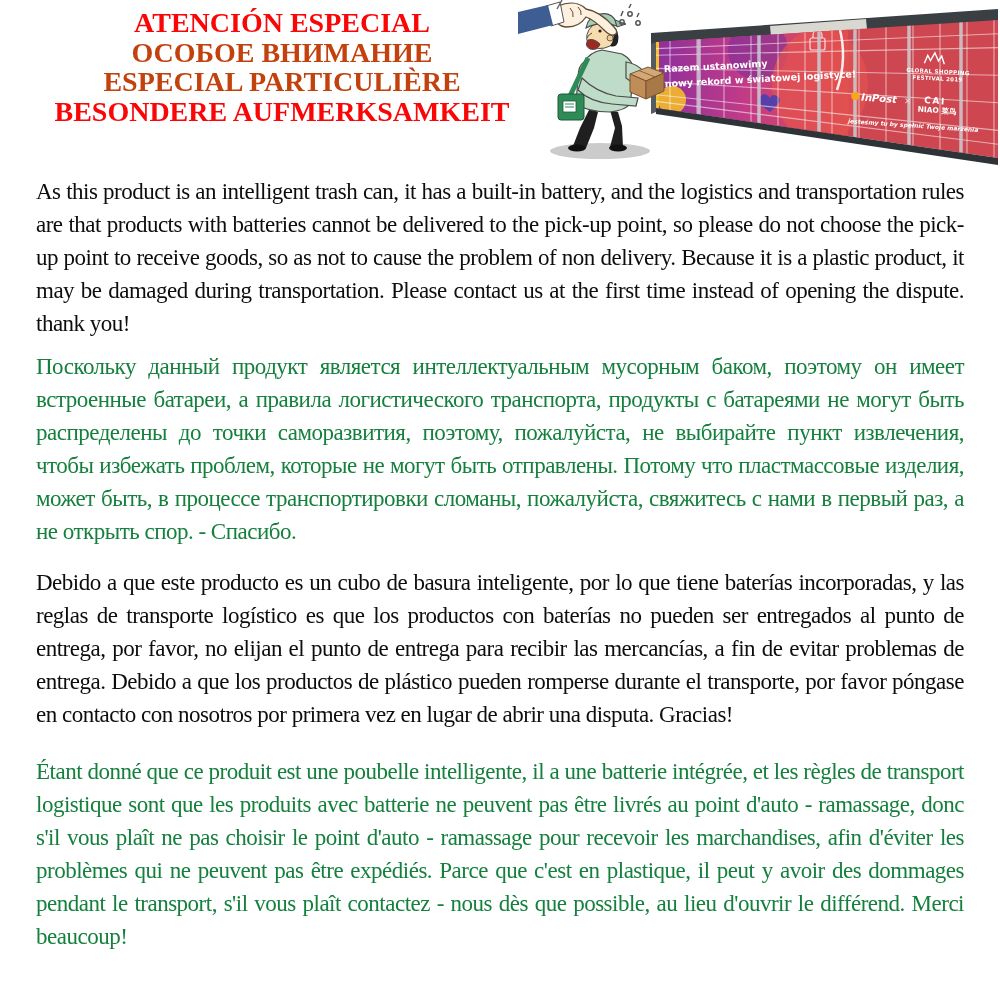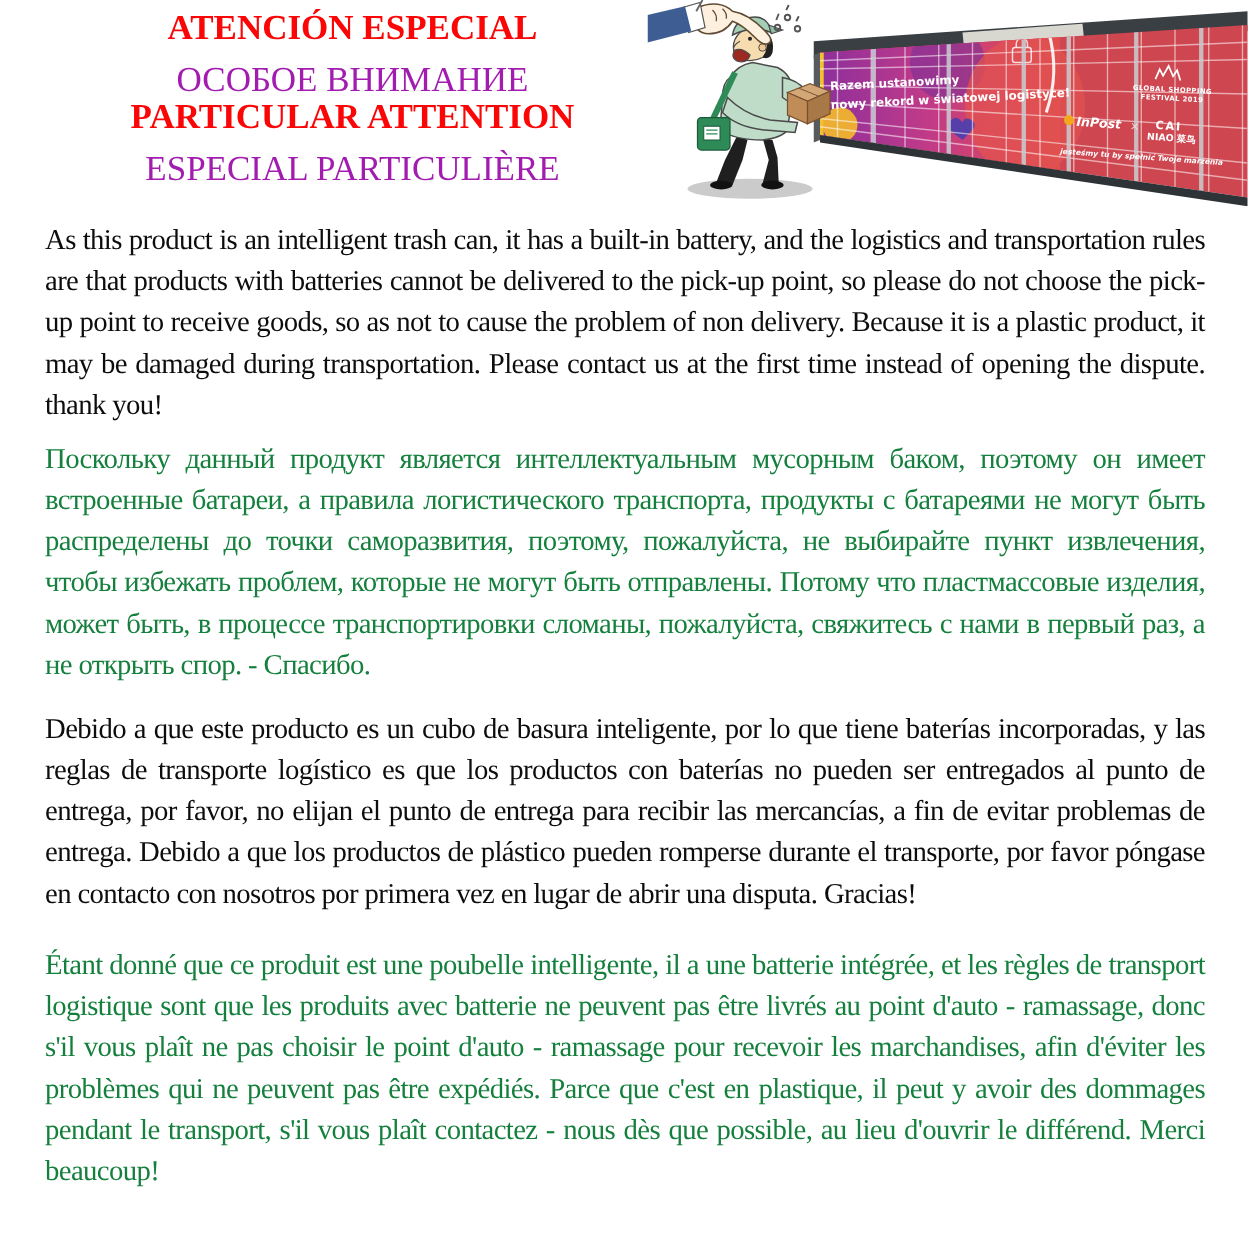--- a/index.html
+++ b/index.html
@@ -1,21 +1,21 @@
 <!DOCTYPE html>
 <html><head>
 <meta charset="utf-8">
 <style>
   html,body{margin:0;padding:0;width:1000px;height:1000px;overflow:hidden;background:#ffffff;}
   .page{width:1000px;height:894px;background:#fff;font-family:"Liberation Serif","DejaVu Serif",serif;}
   .top-section{position:relative;height:165px;}
   .headers{position:absolute;left:8px;top:8px;width:548px;}
   .hline{text-align:center;font-size:28px;line-height:29.5px;white-space:nowrap;}
   .hline.red{color:#fb0607;font-weight:700;}
-  .hline.black{color:#a21caf;font-weight:400;margin-top:12px;}
+  .hline.black{color:#c2410c;font-weight:700;}
   .illu{position:absolute;right:0;top:0;width:482px;height:165px;display:block;}
   .para{margin:10px 36px 0 36px;text-align:justify;font-size:23px;line-height:33px;letter-spacing:-0.5px;}
   .para.black{color:#0d0d0d;}
   .para.red{color:#15803d;}
   .para.tight{margin-top:18px;}
   .para.fr{margin-top:24px;}
   
   .svg-banner{font-family:"DejaVu Sans",sans-serif;font-weight:bold;font-size:9.5px;fill:#ffffff;}
   .svg-tiny{font-family:"DejaVu Sans",sans-serif;font-weight:bold;font-size:5.5px;fill:#ffffff;letter-spacing:.3px;}
   .svg-inpost{font-family:"DejaVu Sans",sans-serif;font-style:italic;font-weight:bold;font-size:10px;fill:#ffffff;}
@@ -27,22 +27,22 @@
 </head>
 <body>
 
 <div class="page">
 
   <div class="top-section">
 
     <div class="headers">
       <div class="hline red">ATENCIÓN ESPECIAL</div>
       <div class="hline black">ОСОБОЕ ВНИМАНИЕ</div>
-      <div class="hline red">PARTICULAR ATTENTION</div>
       <div class="hline black">ESPECIAL PARTICULIÈRE</div>
+      <div class="hline red">BESONDERE AUFMERKSAMKEIT</div>
     </div>
 
     <svg class="illu" viewBox="0 0 482 165" xmlns="http://www.w3.org/2000/svg">
       <defs>
         <linearGradient id="adGrad" x1="0" y1="0" x2="1" y2="0">
           <stop offset="0" stop-color="#8b2f9d"></stop>
           <stop offset="0.45" stop-color="#c03a88"></stop>
           <stop offset="1" stop-color="#e14e4e"></stop>
         </linearGradient>
         <clipPath id="faceClip">

